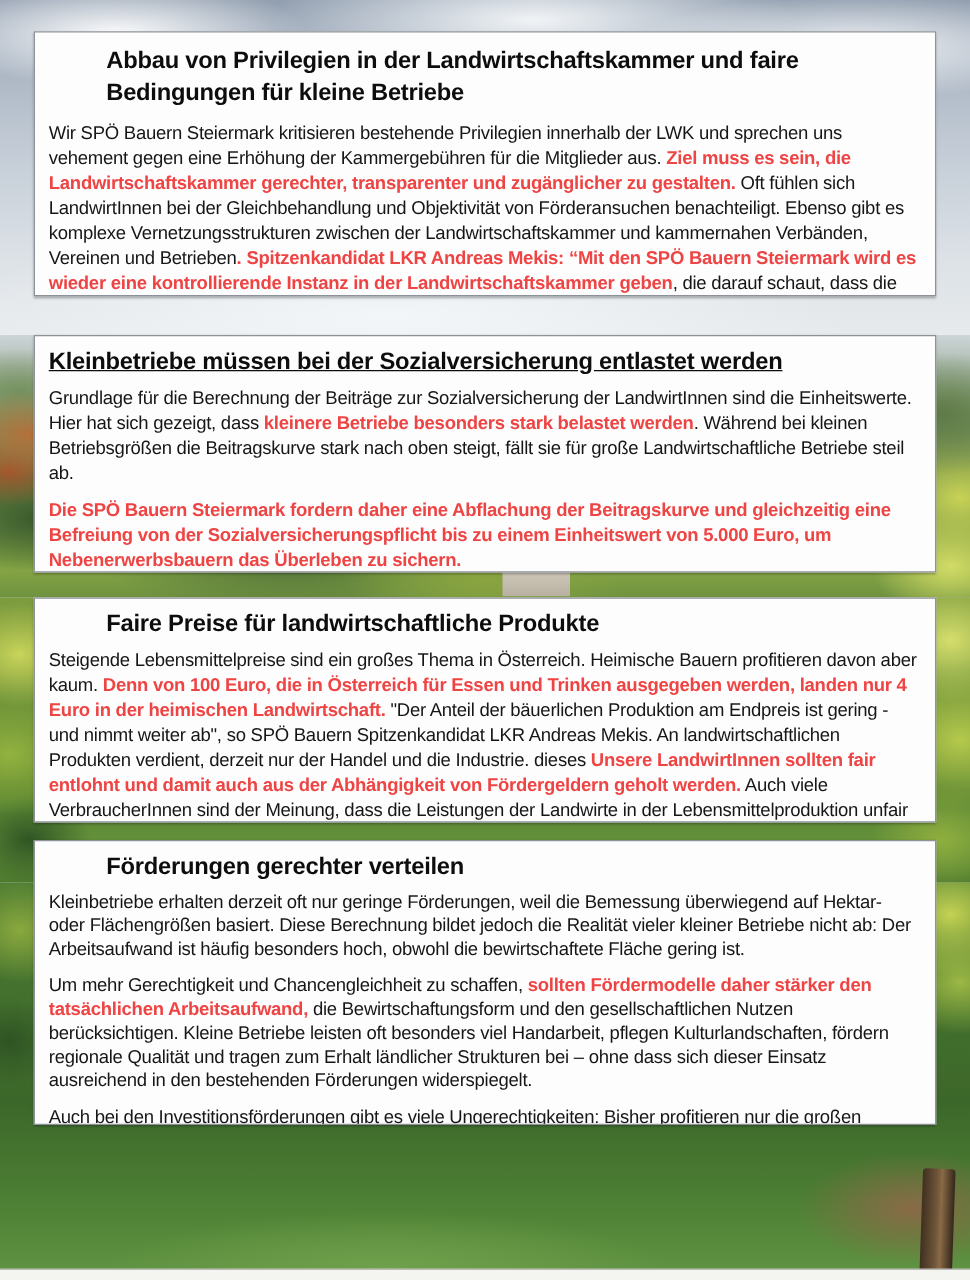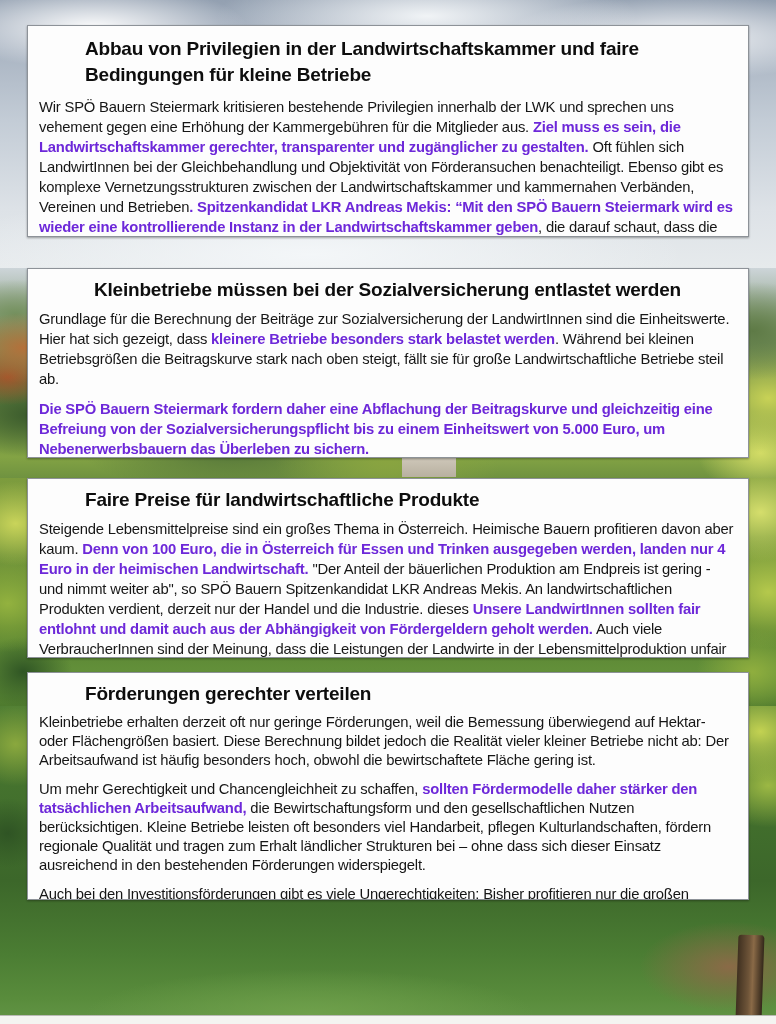--- a/index.html
+++ b/index.html
@@ -51,24 +51,24 @@
     background:linear-gradient(90deg,#3f3020,#6f5539 45%,#8a6a47 60%,#33271a);
     border-radius:3px;transform:rotate(2deg);}
   .bottom-strip{position:absolute;left:0;bottom:0;width:776px;height:8px;z-index:2;
     background:#f4f4f1;border-top:1px solid #b9bab4;}
 
   .card{position:absolute;left:27px;width:722px;box-sizing:border-box;z-index:2;
     background:#fdfdfd;border:1px solid #8d9298;box-shadow:0 1px 2px rgba(0,0,0,.35);
     padding:10px 12px 8px 11px;overflow:hidden;color:#161616;}
   .card h2{font-size:19px;line-height:26px;font-weight:700;letter-spacing:-0.2px;
     color:#0d0d0d;margin:0 6px 9px 46px;}
-  .card.center-head h2{margin-left:0;margin-right:0;text-align:center;}
+  .card.center-head h2{margin-left:0;margin-right:0;text-decoration:underline;}
   .card p{font-size:14.8px;line-height:20px;letter-spacing:-0.2px;margin:0 0 12px 0;}
   .card p:last-child{margin-bottom:0;}
-  .card b{font-weight:700;color:#6d28d9;}
+  .card b{font-weight:700;color:#ef4444;}
   .card.tight{padding-top:8px;}
   .card.tight h2{margin-bottom:6px;}
   .card.tight p{margin-bottom:10px;}
   #card-1{top:25px;height:212px;}
   #card-2{top:268px;height:190px;}
   #card-3{top:478px;height:180px;}
   #card-4{top:672px;height:228px;}
   #card-4 p{line-height:19px;margin-bottom:10px;}
 </style>
 </head>

